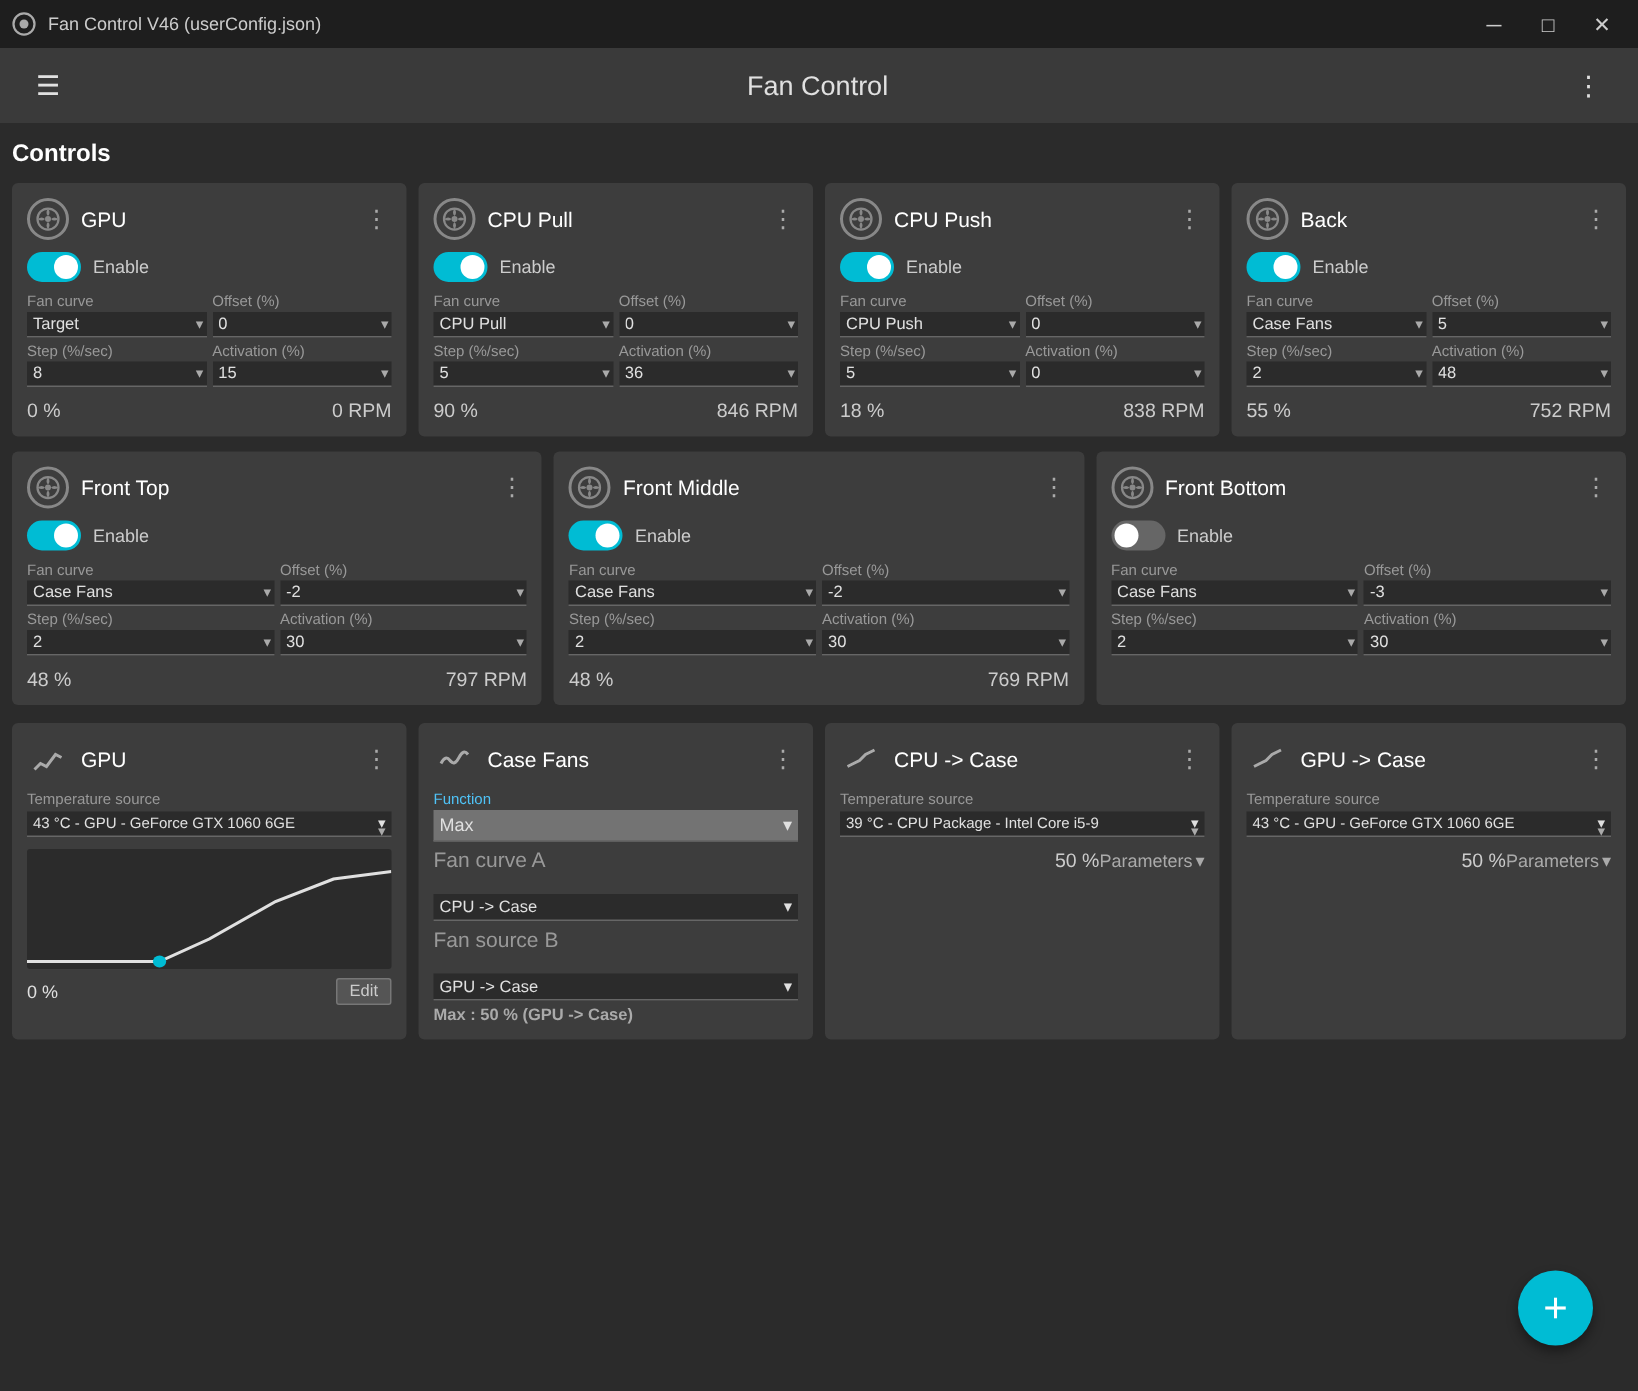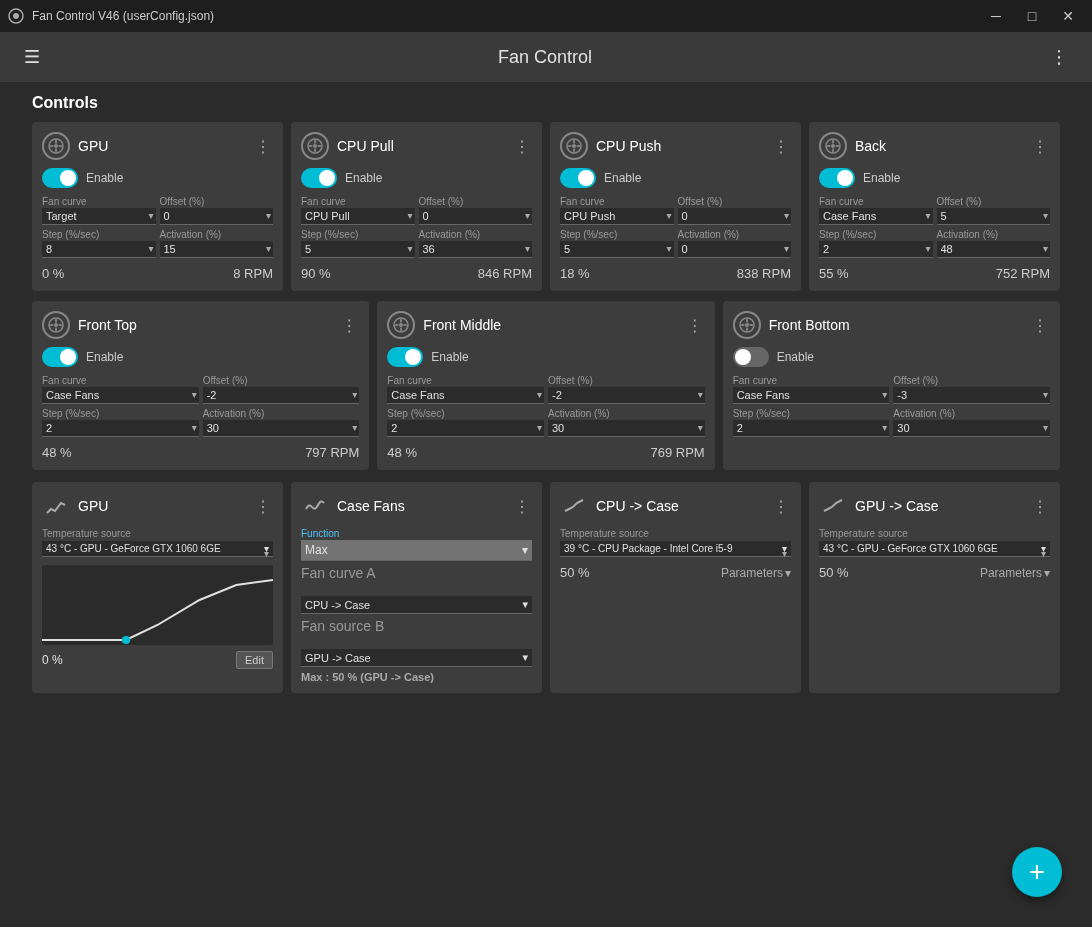--- a/index.html
+++ b/index.html
@@ -42,21 +42,21 @@
       justify-content: space-between;
       padding: 0 16px;
     }
     .header-title { font-size: 18px; font-weight: 500; flex: 1; text-align: center; }
     .hamburger-btn, .dots-btn {
       background: none; border: none; color: #e0e0e0; cursor: pointer;
       font-size: 18px; padding: 4px 8px;
     }
 
     .main-content {
-      padding: 12px 32px;
+      padding: 12px 8px;
       overflow-y: auto;
       height: calc(927px - 32px - 50px);
     }
 
     .section-title {
       font-size: 16px;
       font-weight: 600;
       margin-bottom: 10px;
       color: #fff;
     }
@@ -284,27 +284,27 @@
     .max-info {
       font-size: 11px;
       color: #aaa;
       margin-top: 4px;
       font-weight: bold;
     }
 
     .params-row {
       display: flex;
       align-items: center;
-      justify-content: space-between;
+      justify-content: flex-end;
       margin-top: 8px;
     }
     .params-pct { font-size: 13px; color: #ccc; }
     .params-btn {
       background: none; border: none; color: #aaa; cursor: pointer;
-      font-size: 12px; display: flex; align-items: center; gap: 2px; margin-left: 24px;
+      font-size: 12px; display: flex; align-items: center; gap: 2px;
     }
 
     .fab {
       position: fixed;
       bottom: 30px;
       right: 30px;
       width: 50px; height: 50px;
       background: #00bcd4;
       border-radius: 50%;
       border: none;
@@ -397,21 +397,21 @@
           <div class="field-label">Activation (%)</div>
           <div class="field-select-wrapper">
             <select class="field-select">
               <option>15</option>
             </select>
           </div>
         </div>
       </div>
       <div class="card-footer">
         <span>0 %</span>
-        <span>8 RPM</span>
+        <span>0 RPM</span>
       </div>
     </div>
 
     <div class="card">
       <div class="card-header">
         <div class="card-header-left">
           <div class="fan-icon">
             <svg width="18" height="18" viewBox="0 0 18 18">
                 <circle cx="9" cy="9" r="7" fill="none" stroke="#888" stroke-width="1.5"></circle>
                 <circle cx="9" cy="9" r="2" fill="#888"></circle>

